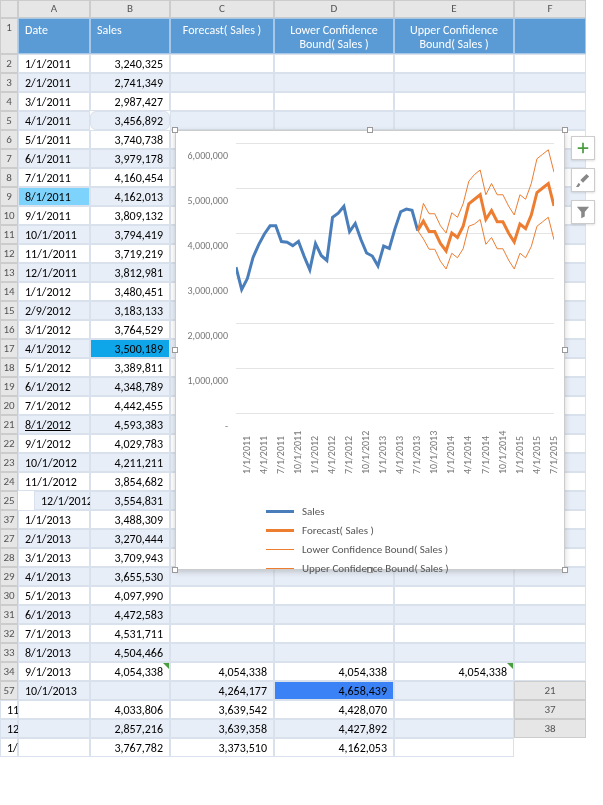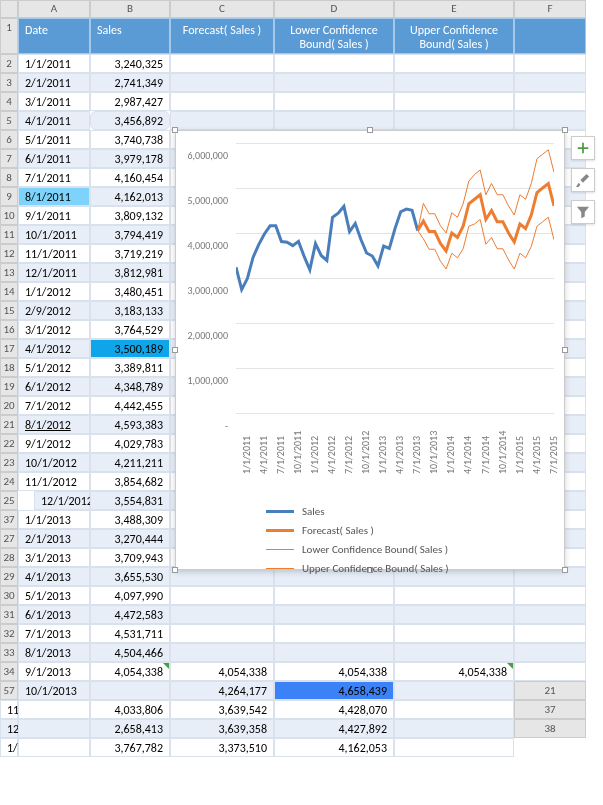--- a/index.html
+++ b/index.html
@@ -418,21 +418,21 @@
     <div class="row-hdr">21</div>
     <div class="data-cell left">11/1/2013</div>
     <div class="data-cell right"></div>
     <div class="data-cell right">4,033,806</div>
     <div class="data-cell right">3,639,542</div>
     <div class="data-cell right">4,428,070</div>
     <div class="data-cell right"></div>
     <div class="row-hdr">37</div>
     <div class="data-cell left" style="background: rgb(232, 238, 247);">12/1/2013</div>
     <div class="data-cell right" style="background: rgb(232, 238, 247);"></div>
-    <div class="data-cell right" style="background: rgb(232, 238, 247);">2,658,413</div>
+    <div class="data-cell right" style="background: rgb(232, 238, 247);">2,857,216</div>
     <div class="data-cell right" style="background: rgb(232, 238, 247);">3,639,358</div>
     <div class="data-cell right" style="background: rgb(232, 238, 247);">4,427,892</div>
     <div class="data-cell right" style="background: rgb(232, 238, 247);"></div>
     <div class="row-hdr">38</div>
     <div class="data-cell left">1/1/2014</div>
     <div class="data-cell right"></div>
     <div class="data-cell right">3,767,782</div>
     <div class="data-cell right">3,373,510</div>
     <div class="data-cell right">4,162,053</div>
     <div class="data-cell right"></div>

